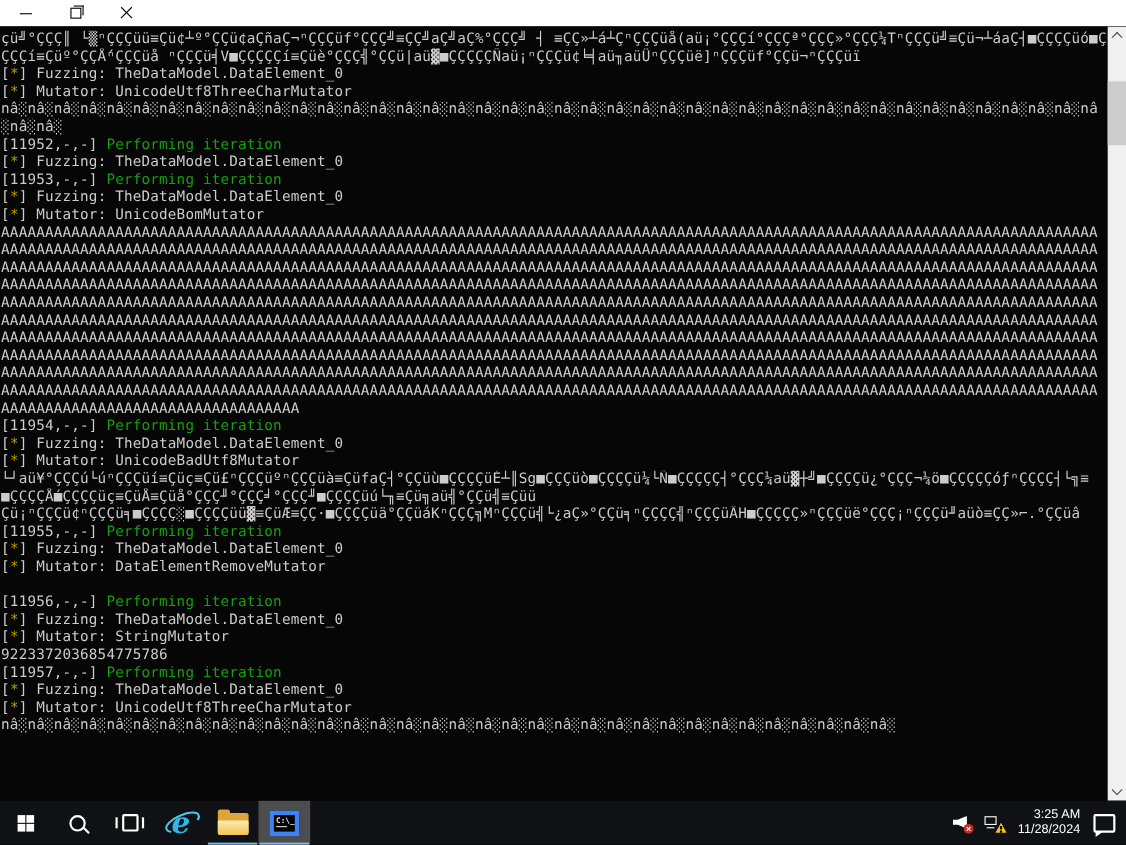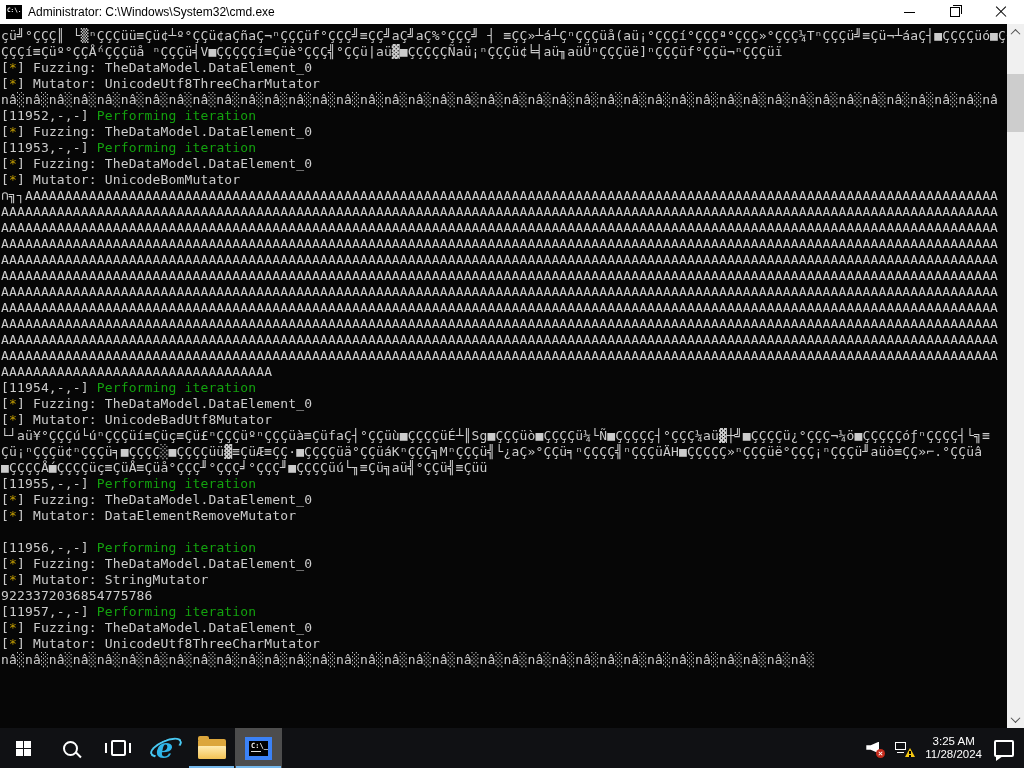--- a/index.html
+++ b/index.html
@@ -79,36 +79,30 @@
   .badge-red .x1{transform:rotate(45deg)}
   .badge-red .x2{transform:rotate(-45deg)}
 
   .net{position:relative;width:18px;height:15px;display:block}
   .net .mon{position:absolute;left:0;top:1px;width:11px;height:8px;border:1.5px solid #fff;box-sizing:border-box}
   .net .base{position:absolute;left:2px;top:11px;width:7px;height:1.5px;background:#fff}
   .net .warn{position:absolute;right:-2px;bottom:-1px;width:0;height:0;border-left:5px solid transparent;border-right:5px solid transparent;border-bottom:9px solid #F8C912}
   .net .warn i{position:absolute;left:-1px;top:3px;width:1.5px;height:3px;background:#000}
   .net .warn i::after{content:"";position:absolute;left:0;top:4.5px;width:1.5px;height:1.5px;background:#000}
 
-  .clock{color:#fff;font-size:11.5px;line-height:13px;text-align:center;white-space:nowrap}
+  .clock{color:#fff;font-size:11.5px;line-height:13px;text-align:right;white-space:nowrap}
 
   .ac{width:16px;height:13px;border:2px solid #fff;border-radius:2px;position:relative;display:block;box-sizing:content-box}
   .ac::after{content:"";position:absolute;left:0;bottom:-6px;width:0;height:0;border-top:5px solid #fff;border-right:7px solid transparent}
 </style>
 </head>
 <body>
 
 <div class="window">
   <div class="titlebar">
-    <div class="titlebar-left">
-      <div class="title-icon">
-          <span>C:\.</span>
-        </div>
-      <div class="title-text">Administrator: C:\Windows\System32\cmd.exe</div>
-    </div>
     <div class="win-controls">
       <div class="wbtn" title="Minimize">
           <span class="glyph-min"></span>
         </div>
       <div class="wbtn" title="Restore Down">
           <span class="glyph-restore"></span>
         </div>
       <div class="wbtn" title="Close">
           <span class="glyph-close">
             <i class="x1"></i>
@@ -118,43 +112,43 @@
     </div>
   </div>
 
   <div class="console">
     <div class="console-output">
         <div class="cline"><span>çü╝°ÇÇÇ║ └▒ⁿÇÇÇüü≡Çü¢┴º°ÇÇü¢aÇñaÇ¬ⁿÇÇÇüf°ÇÇÇ╝≡ÇÇ╝aÇ╝aÇ%°ÇÇÇ╝ ┤ ≡ÇÇ»┴á┴ÇⁿÇÇÇüå(aü¡°ÇÇÇí°ÇÇÇª°ÇÇÇ»°ÇÇÇ¼TⁿÇÇÇü╝≡Çü¬┴áaÇ┤■ÇÇÇÇüó■ÇÇ</span></div>
         <div class="cline"><span>ÇÇÇí≡Çüº°ÇÇǺⁿÇÇÇüå ⁿÇÇÇü╡V■ÇÇÇÇÇí≡Çüè°ÇÇÇ╣°ÇÇü|aü▓■ÇÇÇÇÇÑaü¡ⁿÇÇÇü¢╘╡aü╖aüÜⁿÇÇÇüë]ⁿÇÇÇüf°ÇÇü¬ⁿÇÇÇüï</span></div>
         <div class="cline"><span>[</span><span class="c-y">*</span><span>] Fuzzing: TheDataModel.DataElement_0</span></div>
         <div class="cline"><span>[</span><span class="c-y">*</span><span>] Mutator: UnicodeUtf8ThreeCharMutator</span></div>
         <div class="cline"><span>nâ░nâ░nâ░nâ░nâ░nâ░nâ░nâ░nâ░nâ░nâ░nâ░nâ░nâ░nâ░nâ░nâ░nâ░nâ░nâ░nâ░nâ░nâ░nâ░nâ░nâ░nâ░nâ░nâ░nâ░nâ░nâ░nâ░nâ░nâ░nâ░nâ░nâ░nâ░nâ░nâ░</span><span>nâ</span></div>
+        <div class="cline"><span>░nâ░nâ░</span></div>
         <div class="cline"><span>[11952,-,-] </span><span class="c-g">Performing iteration</span></div>
         <div class="cline"><span>[</span><span class="c-y">*</span><span>] Fuzzing: TheDataModel.DataElement_0</span></div>
         <div class="cline"><span>[11953,-,-] </span><span class="c-g">Performing iteration</span></div>
         <div class="cline"><span>[</span><span class="c-y">*</span><span>] Fuzzing: TheDataModel.DataElement_0</span></div>
         <div class="cline"><span>[</span><span class="c-y">*</span><span>] Mutator: UnicodeBomMutator</span></div>
-        <div class="cline"><span>∩╗┐</span><span>AAAAAAAAAAAAAAAAAAAAAAAAAAAAAAAAAAAAAAAAAAAAAAAAAAAAAAAAAAAAAAAAAAAAAAAAAAAAAAAAAAAAAAAAAAAAAAAAAAAAAAAAAAAAAAAAAAAAAAAAAA</span></div>
         <div class="cline"><span>AAAAAAAAAAAAAAAAAAAAAAAAAAAAAAAAAAAAAAAAAAAAAAAAAAAAAAAAAAAAAAAAAAAAAAAAAAAAAAAAAAAAAAAAAAAAAAAAAAAAAAAAAAAAAAAAAAAAAAAAAAAAA</span></div>
         <div class="cline"><span>AAAAAAAAAAAAAAAAAAAAAAAAAAAAAAAAAAAAAAAAAAAAAAAAAAAAAAAAAAAAAAAAAAAAAAAAAAAAAAAAAAAAAAAAAAAAAAAAAAAAAAAAAAAAAAAAAAAAAAAAAAAAA</span></div>
         <div class="cline"><span>AAAAAAAAAAAAAAAAAAAAAAAAAAAAAAAAAAAAAAAAAAAAAAAAAAAAAAAAAAAAAAAAAAAAAAAAAAAAAAAAAAAAAAAAAAAAAAAAAAAAAAAAAAAAAAAAAAAAAAAAAAAAA</span></div>
         <div class="cline"><span>AAAAAAAAAAAAAAAAAAAAAAAAAAAAAAAAAAAAAAAAAAAAAAAAAAAAAAAAAAAAAAAAAAAAAAAAAAAAAAAAAAAAAAAAAAAAAAAAAAAAAAAAAAAAAAAAAAAAAAAAAAAAA</span></div>
         <div class="cline"><span>AAAAAAAAAAAAAAAAAAAAAAAAAAAAAAAAAAAAAAAAAAAAAAAAAAAAAAAAAAAAAAAAAAAAAAAAAAAAAAAAAAAAAAAAAAAAAAAAAAAAAAAAAAAAAAAAAAAAAAAAAAAAA</span></div>
         <div class="cline"><span>AAAAAAAAAAAAAAAAAAAAAAAAAAAAAAAAAAAAAAAAAAAAAAAAAAAAAAAAAAAAAAAAAAAAAAAAAAAAAAAAAAAAAAAAAAAAAAAAAAAAAAAAAAAAAAAAAAAAAAAAAAAAA</span></div>
         <div class="cline"><span>AAAAAAAAAAAAAAAAAAAAAAAAAAAAAAAAAAAAAAAAAAAAAAAAAAAAAAAAAAAAAAAAAAAAAAAAAAAAAAAAAAAAAAAAAAAAAAAAAAAAAAAAAAAAAAAAAAAAAAAAAAAAA</span></div>
         <div class="cline"><span>AAAAAAAAAAAAAAAAAAAAAAAAAAAAAAAAAAAAAAAAAAAAAAAAAAAAAAAAAAAAAAAAAAAAAAAAAAAAAAAAAAAAAAAAAAAAAAAAAAAAAAAAAAAAAAAAAAAAAAAAAAAAA</span></div>
         <div class="cline"><span>AAAAAAAAAAAAAAAAAAAAAAAAAAAAAAAAAAAAAAAAAAAAAAAAAAAAAAAAAAAAAAAAAAAAAAAAAAAAAAAAAAAAAAAAAAAAAAAAAAAAAAAAAAAAAAAAAAAAAAAAAAAAA</span></div>
         <div class="cline"><span>AAAAAAAAAAAAAAAAAAAAAAAAAAAAAAAAAAAAAAAAAAAAAAAAAAAAAAAAAAAAAAAAAAAAAAAAAAAAAAAAAAAAAAAAAAAAAAAAAAAAAAAAAAAAAAAAAAAAAAAAAAAAA</span></div>
         <div class="cline"><span>AAAAAAAAAAAAAAAAAAAAAAAAAAAAAAAAAA</span></div>
         <div class="cline"><span>[11954,-,-] </span><span class="c-g">Performing iteration</span></div>
         <div class="cline"><span>[</span><span class="c-y">*</span><span>] Fuzzing: TheDataModel.DataElement_0</span></div>
         <div class="cline"><span>[</span><span class="c-y">*</span><span>] Mutator: UnicodeBadUtf8Mutator</span></div>
         <div class="cline"><span>└┘aü¥°ÇÇÇú└úⁿÇÇÇüí≡Çüç≡Çü£ⁿÇÇÇüºⁿÇÇÇüà≡ÇüfaÇ┤°ÇÇüù■ÇÇÇÇüÉ┴║Sg■ÇÇÇüò■ÇÇÇÇü¼└Ñ■ÇÇÇÇÇ┤°ÇÇÇ¼aü▓┼╝■ÇÇÇÇü¿°ÇÇÇ¬¼ö■ÇÇÇÇÇóƒⁿÇÇÇÇ┤└╗≡</span></div>
+        <div class="cline"><span>■ÇÇÇÇǺ■ÇÇÇÇüç≡ÇüÅ≡Çüå°ÇÇÇ╜°ÇÇÇ╛°ÇÇÇ╜■ÇÇÇÇüú└╖≡Çü╗aü╣°ÇÇü╣≡Çüü</span></div>
         <div class="cline"><span>Çü¡ⁿÇÇÇü¢ⁿÇÇÇü╕■ÇÇÇÇ░■ÇÇÇÇüü▓≡ÇüÆ≡ÇÇ·■ÇÇÇÇüä°ÇÇüáKⁿÇÇÇ╗MⁿÇÇÇü╣└¿aÇ»°ÇÇü╕ⁿÇÇÇÇ╣ⁿÇÇÇüÄH■ÇÇÇÇÇ»ⁿÇÇÇüë°ÇÇÇ¡ⁿÇÇÇü╜aüò≡ÇÇ»⌐.°ÇÇüâ</span></div>
-        <div class="cline"><span>■ÇÇÇÇǺ■ÇÇÇÇüç≡ÇüÅ≡Çüå°ÇÇÇ╜°ÇÇÇ╛°ÇÇÇ╜■ÇÇÇÇüú└╖≡Çü╗aü╣°ÇÇü╣≡Çüü</span></div>
         <div class="cline"><span>[11955,-,-] </span><span class="c-g">Performing iteration</span></div>
         <div class="cline"><span>[</span><span class="c-y">*</span><span>] Fuzzing: TheDataModel.DataElement_0</span></div>
         <div class="cline"><span>[</span><span class="c-y">*</span><span>] Mutator: DataElementRemoveMutator</span></div>
         <div class="cline"><span></span></div>
         <div class="cline"><span>[11956,-,-] </span><span class="c-g">Performing iteration</span></div>
         <div class="cline"><span>[</span><span class="c-y">*</span><span>] Fuzzing: TheDataModel.DataElement_0</span></div>
         <div class="cline"><span>[</span><span class="c-y">*</span><span>] Mutator: StringMutator</span></div>
         <div class="cline"><span>9223372036854775786</span></div>
         <div class="cline"><span>[11957,-,-] </span><span class="c-g">Performing iteration</span></div>
         <div class="cline"><span>[</span><span class="c-y">*</span><span>] Fuzzing: TheDataModel.DataElement_0</span></div>

